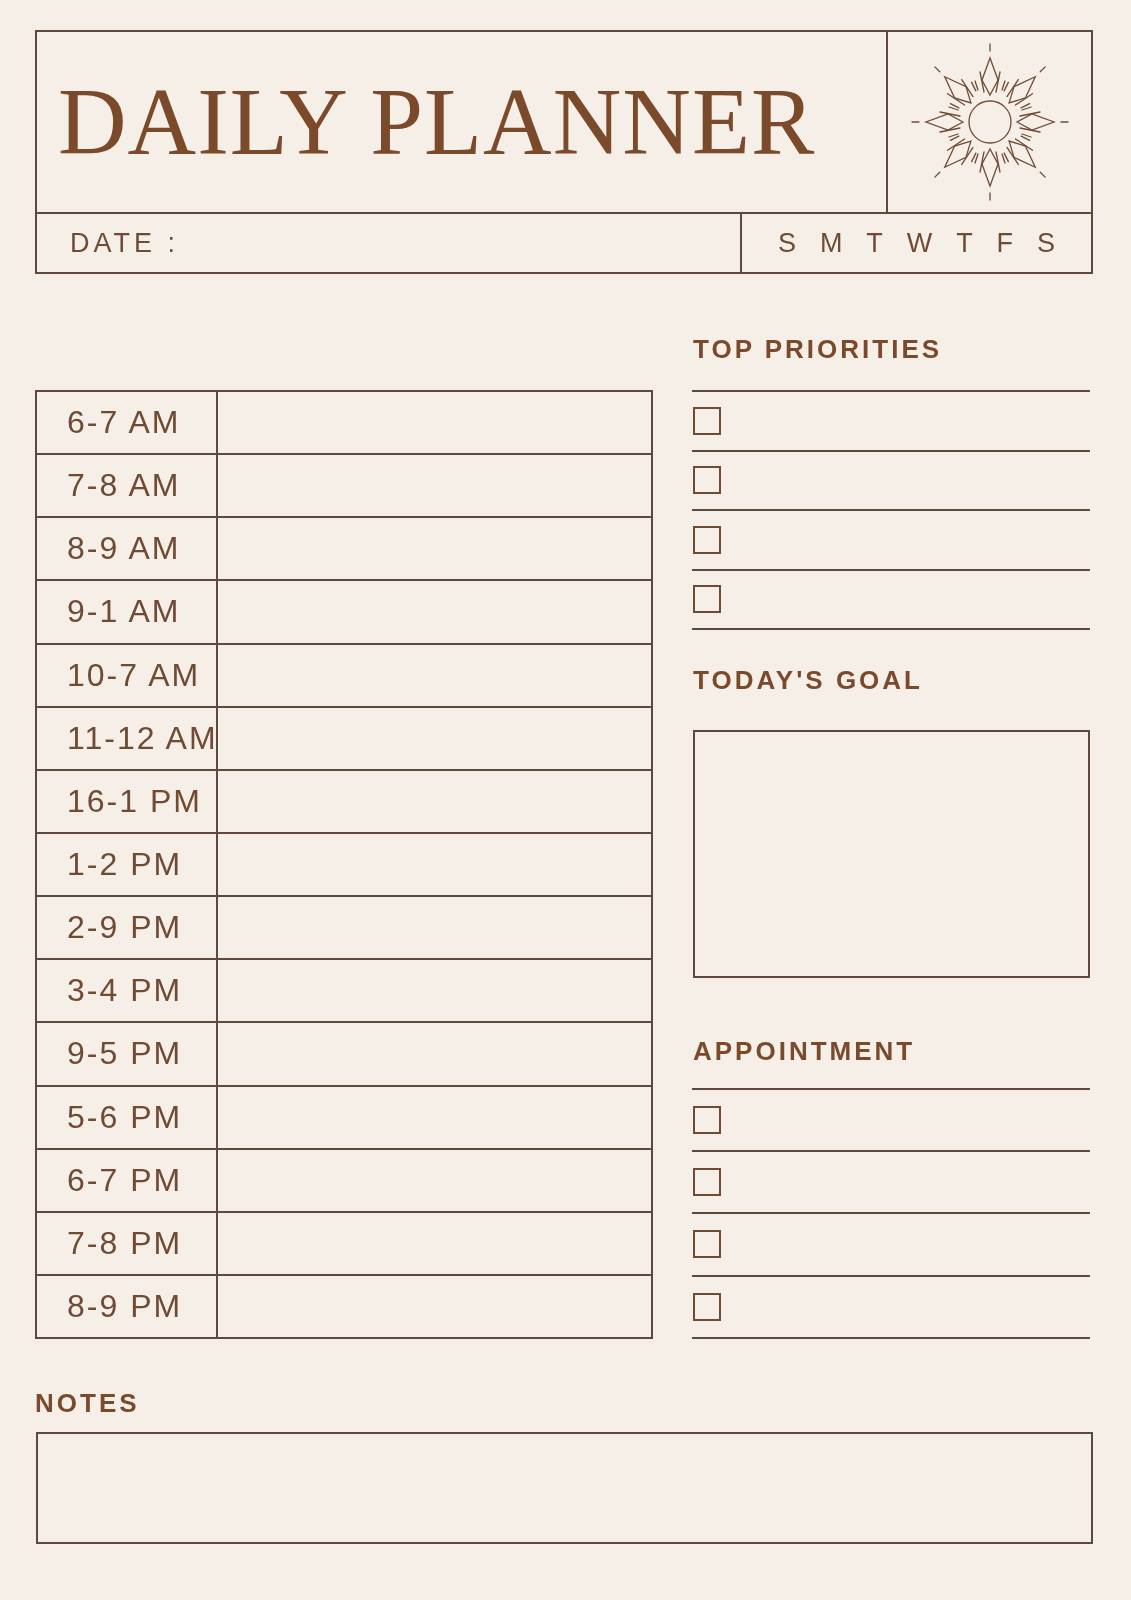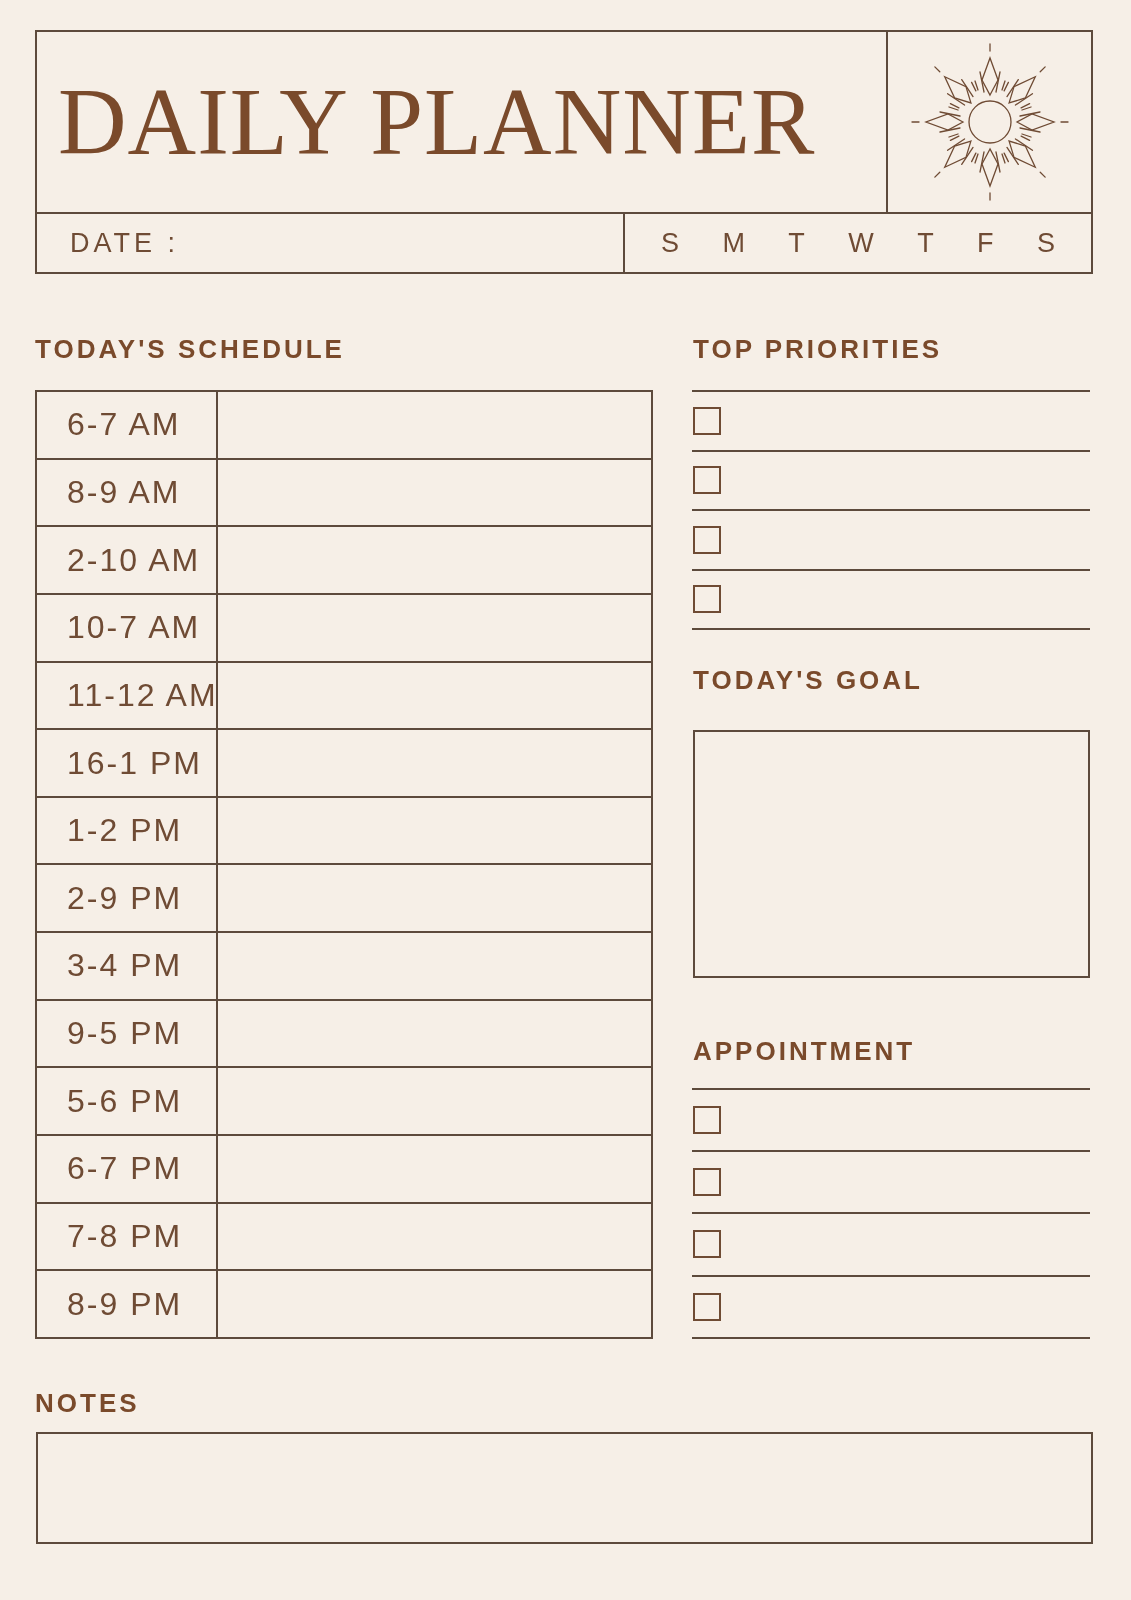--- a/index.html
+++ b/index.html
@@ -40,21 +40,21 @@
     flex: 1; display: flex;
     align-items: center; justify-content: center;
   }
   .sun-cell svg { display: block; }
 
   .top-row2 {
     display: flex; height: 60px;
     border-top: 2px solid #5d4a3c;
   }
   .date-cell {
-    width: 588px; height: 100%;
+    width: 705px; height: 100%;
     border-right: 2px solid #5d4a3c;
     display: flex; align-items: center;
     padding-left: 33px;
     color: #6f4b34;
     font-size: 27px;
     letter-spacing: 4px;
   }
   .date-blank { flex: 1; height: 100%; }
   .days-cell {
     flex: 1; display: flex;
@@ -192,41 +192,44 @@
 
           <span class="day-letter">T</span>
 
           <span class="day-letter">F</span>
 
           <span class="day-letter">S</span>
         </div>
     </div>
   </div>
 
-  <div class="sec-heading h-schedule">TODAY'S SCHEDULE</div>
   <div class="sec-heading h-priorities">TOP PRIORITIES</div>
   <div class="sec-heading h-goal">TODAY'S GOAL</div>
   <div class="sec-heading h-appointment">APPOINTMENT</div>
   <div class="sec-heading h-notes">NOTES</div>
 
   <div class="slot-table">
 
       <div class="slot-row">
         <div class="slot-time">6-7 AM</div>
         <div class="slot-entry"></div>
       </div>
 
+      <div class="slot-row">
+        <div class="slot-time">7-8 AM</div>
+        <div class="slot-entry"></div>
+      </div>
 
       <div class="slot-row">
         <div class="slot-time">8-9 AM</div>
         <div class="slot-entry"></div>
       </div>
 
       <div class="slot-row">
-        <div class="slot-time">2-10 AM</div>
+        <div class="slot-time">9-1 AM</div>
         <div class="slot-entry"></div>
       </div>
 
       <div class="slot-row">
         <div class="slot-time">10-7 AM</div>
         <div class="slot-entry"></div>
       </div>
 
       <div class="slot-row">
         <div class="slot-time">11-12 AM</div>

